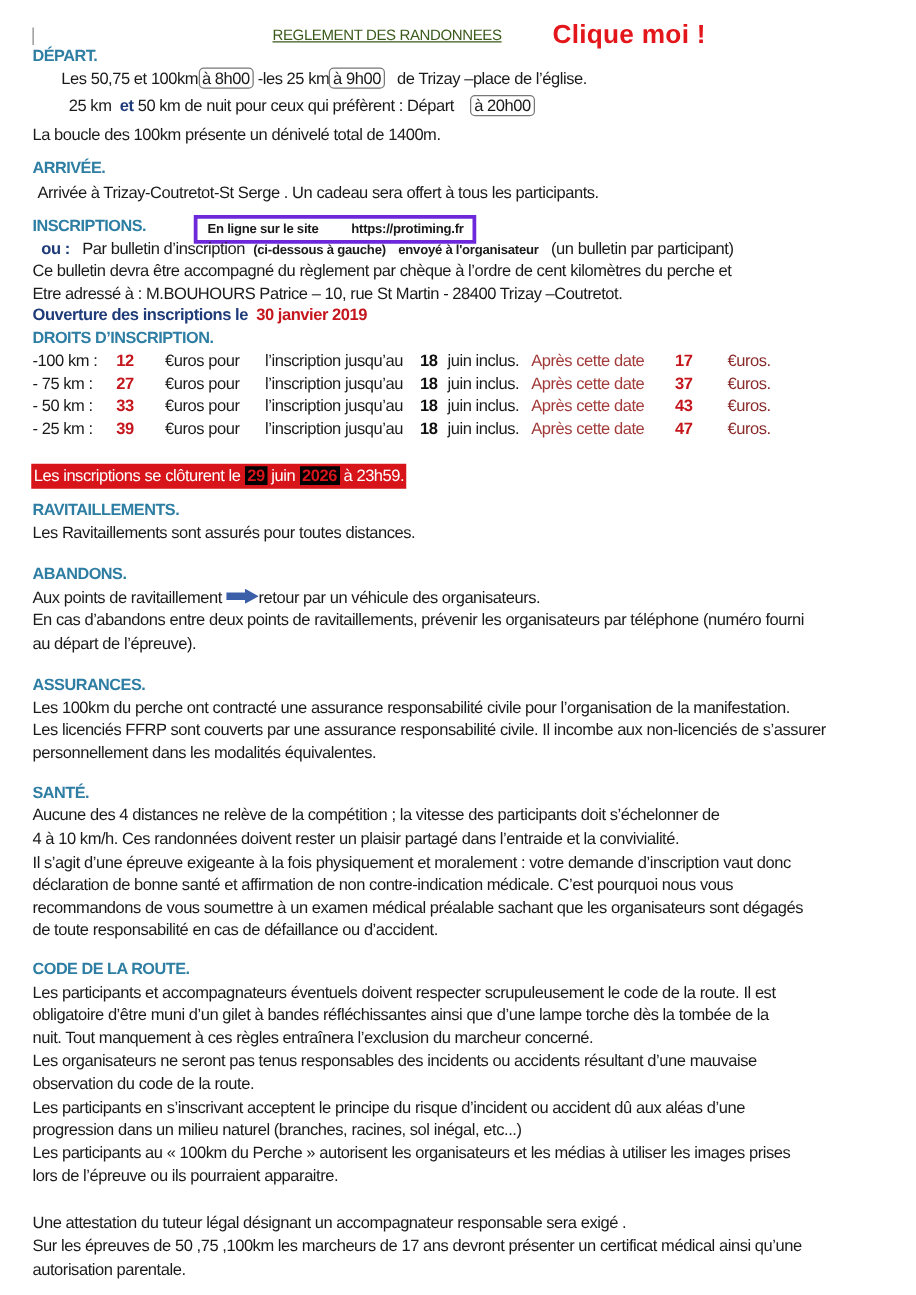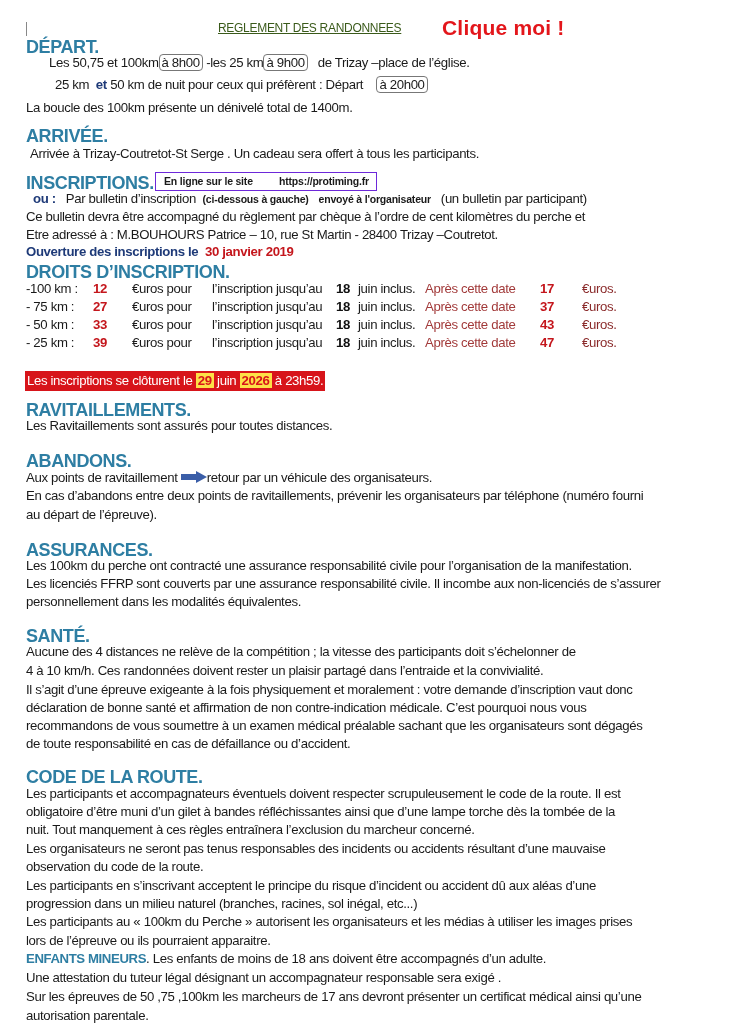--- a/index.html
+++ b/index.html
@@ -1,32 +1,32 @@
 <!DOCTYPE html>
 <html><head>
 <meta charset="utf-8">
 <style>
   html, body { margin: 0; padding: 0; background: #ffffff; }
   body { width: 733px; height: 1036px; overflow: hidden; position: relative;
          font-family: "Liberation Sans", sans-serif; color: #1a1a1a; }
   .page { position: absolute; left: 0; top: 0; width: 733px; height: 1036px; }
   .abs { position: absolute; white-space: nowrap; }
   .txt { font-size: 13.2px; letter-spacing: -0.35px; line-height: 18px; }
-  .heading { font-size: 18px; font-weight: bold; color: #2e7ea3; letter-spacing: -0.4px; }
+  .heading { font-size: 13px; font-weight: bold; color: #2e7ea3; letter-spacing: -0.4px; }
   .title { font-size: 12px; color: #3a5a1a; text-decoration: underline; letter-spacing: -0.3px; }
   .clique { font-size: 21px; font-weight: bold; color: #e3161b; letter-spacing: 0.2px; cursor: pointer; }
   .boxed { border: 1px solid #777; border-radius: 4px; padding: 0 2px; }
   .darkblue { color: #1e3a78; font-weight: bold; }
   .red-bold { color: #c4161c; font-weight: bold; }
   .brownred { color: #a23a3a; }
   .small-bold { font-size: 10.5px; font-weight: bold; letter-spacing: -0.2px; }
-  .online-box { border: 1px solid #6d28d9; width: 220px; height: 17px; }
+  .online-box { border: 3px solid #6d28d9; width: 220px; height: 17px; }
   .closing { background: #d7141a; color: #fff; font-size: 13.2px; letter-spacing: -0.35px;
              padding: 1px 2px; line-height: 18px; }
-  .closing .hl { background: #fde047; color: #d7141a; font-weight: bold; padding: 0 2px; }
+  .closing .hl { background: #000000; color: #d7141a; font-weight: bold; padding: 0 2px; }
   .bar-left { left: 26px; top: 22px; width: 1px; height: 14px; background: #888; }
   .arrow { display: inline-block; vertical-align: middle; }
   .fee-row .c { position: absolute; top: 0; }
 </style>
 </head>
 <body>
 
 <div class="page">
 
   <div class="abs bar-left"></div>
@@ -160,20 +160,17 @@
   <div class="abs txt" style="left:26px; top:785px;">Les participants et accompagnateurs éventuels doivent respecter scrupuleusement le code de la route. Il est</div>
   <div class="abs txt" style="left:26px; top:803px;">obligatoire d’être muni d’un gilet à bandes réfléchissantes ainsi que d’une lampe torche dès la tombée de la</div>
   <div class="abs txt" style="left:26px; top:821px;">nuit. Tout manquement à ces règles entraînera l’exclusion du marcheur concerné.</div>
   <div class="abs txt" style="left:26px; top:840px;">Les organisateurs ne seront pas tenus responsables des incidents ou accidents résultant d’une mauvaise</div>
   <div class="abs txt" style="left:26px; top:858px;">observation du code de la route.</div>
   <div class="abs txt" style="left:26px; top:877px;">Les participants en s’inscrivant acceptent le principe du risque d’incident ou accident dû aux aléas d’une</div>
   <div class="abs txt" style="left:26px; top:895px;">progression dans un milieu naturel (branches, racines, sol inégal, etc...)</div>
   <div class="abs txt" style="left:26px; top:913px;">Les participants au « 100km du Perche » autorisent les organisateurs et les médias à utiliser les images prises</div>
   <div class="abs txt" style="left:26px; top:932px;">lors de l’épreuve ou ils pourraient apparaitre.</div>
 
-  <div class="abs txt" style="left:26px; top:950px;">
-    <span class="heading" style="font-size:13.2px;">ENFANTS MINEURS</span><span>. Les enfants de moins de 18 ans doivent être accompagnés d’un adulte.</span>
-  </div>
   <div class="abs txt" style="left:26px; top:969px;">Une attestation du tuteur légal désignant un accompagnateur responsable sera exigé .</div>
   <div class="abs txt" style="left:26px; top:988px;">Sur les épreuves de 50 ,75 ,100km les marcheurs de 17 ans devront présenter un certificat médical ainsi qu’une</div>
   <div class="abs txt" style="left:26px; top:1007px;">autorisation parentale.</div>
 
 </div>
 
 </body></html>

